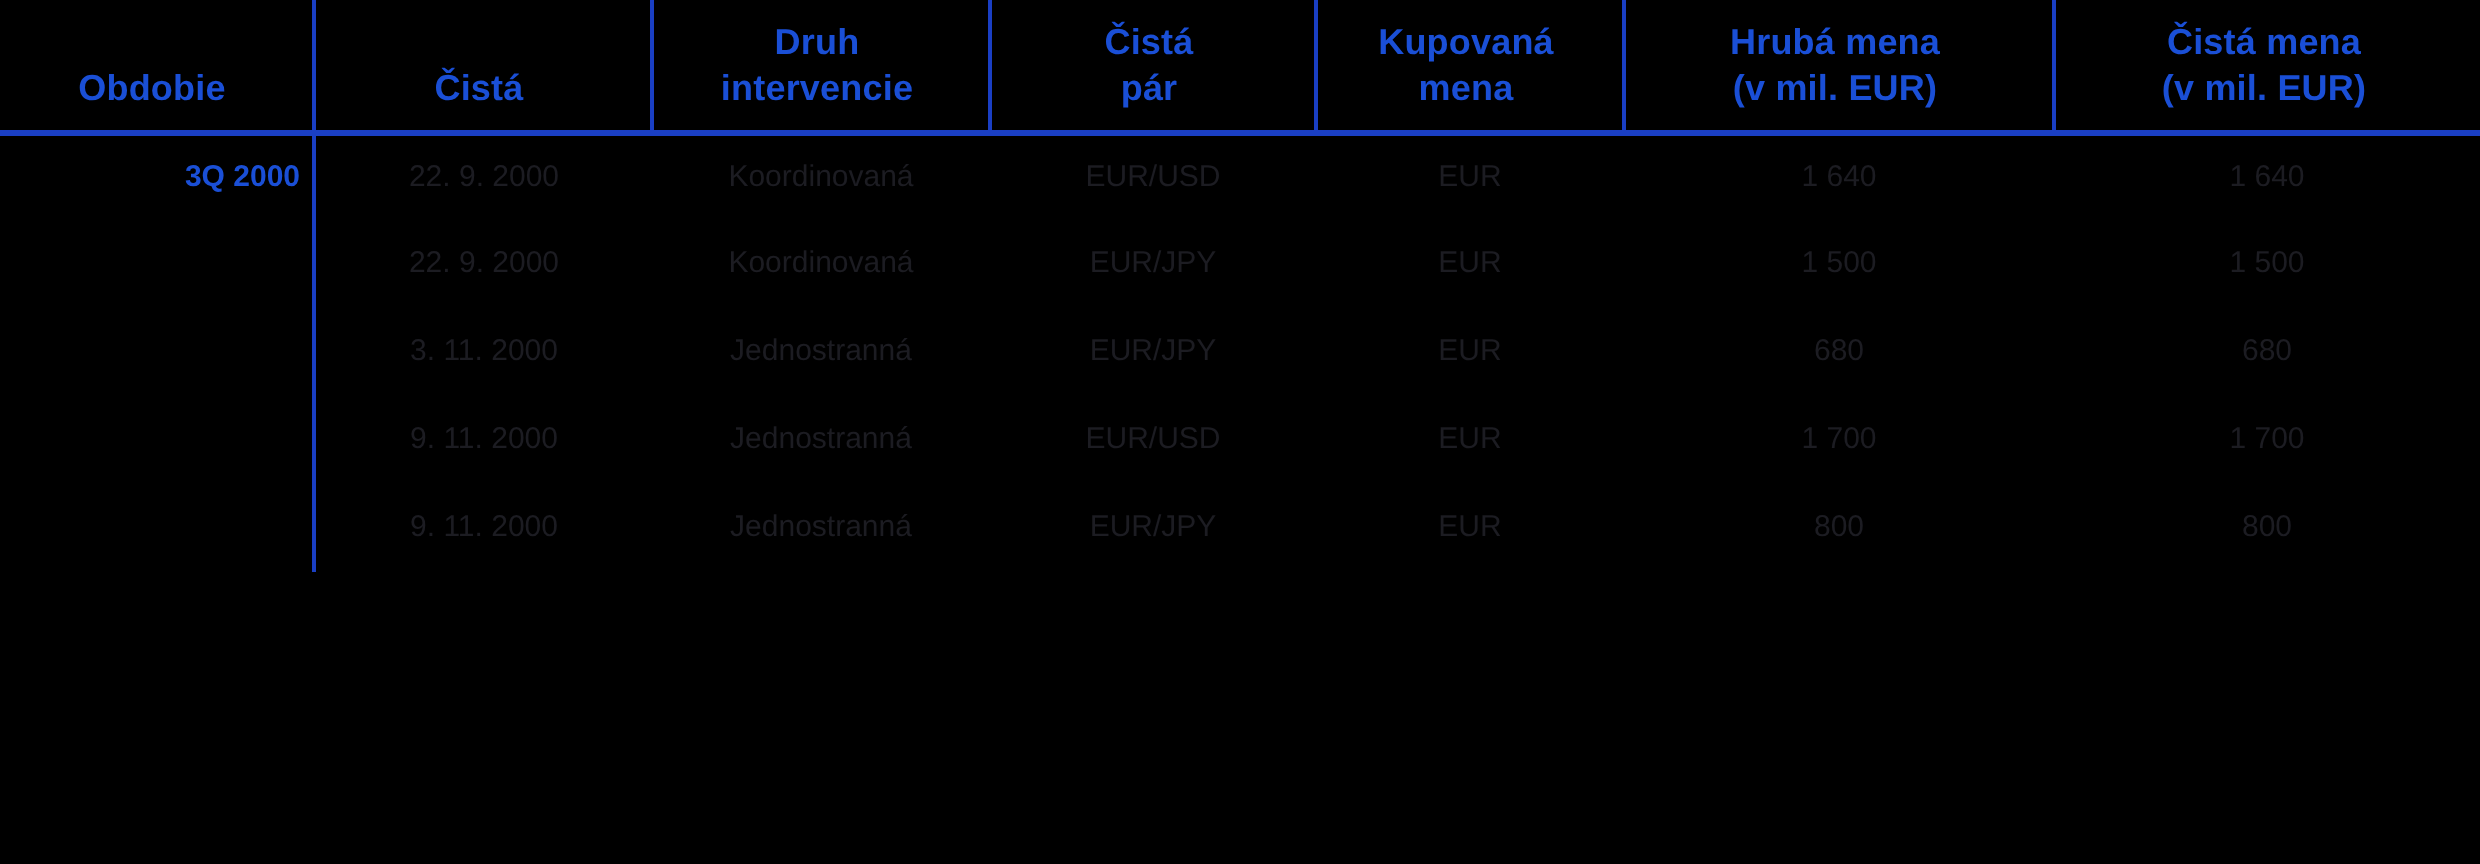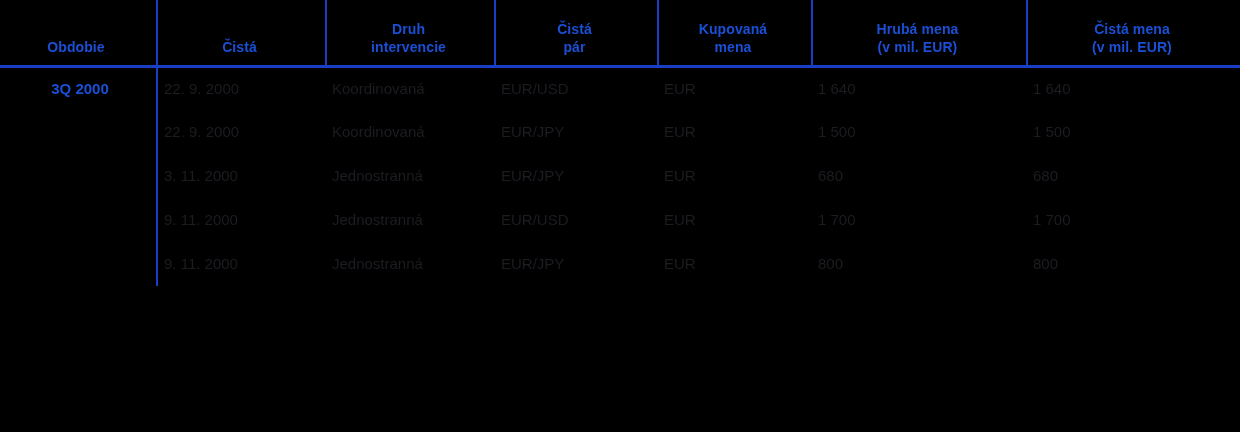--- a/index.html
+++ b/index.html
@@ -32,50 +32,51 @@
   col.c-date     { width: 169px; }
   col.c-type     { width: 169px; }
   col.c-pair     { width: 163px; }
   col.c-currency { width: 154px; }
   col.c-gross    { width: 215px; }
   col.c-net      { width: 213px; }
 
   
   thead th {
     color: #1a4fd6;
-    font-size: 14px;
+    font-size: 18px;
     font-weight: bold;
     text-align: center;
     vertical-align: bottom;
     padding: 0 6px 8px 2px;
     height: 66px;
     box-sizing: border-box;
     border-bottom: 3px solid #1a3fc4;
     line-height: 1.28;
     letter-spacing: 0.1px;
   }
   thead th.div-left {
     border-left: 2px solid #1a3fc4;
   }
 
   
   tbody td {
     height: 44px;
     font-size: 15px;
+    text-align: center;
     vertical-align: middle;
     padding: 0 6px;
     box-sizing: border-box;
     color: #1c1c22;
     line-height: 1.2;
   }
 
   tbody td.period {
     color: #1a4fd6;
     font-weight: bold;
-    text-align: center;
+    text-align: right;
     padding-left: 10px;
     border-right: 2px solid #1a3fc4;
   }
 
   tbody tr.group-start > td {
     border-top: 2px solid #1a3fc4;
   }
   tbody tr.first-row > td {
     border-top: none;
   }

